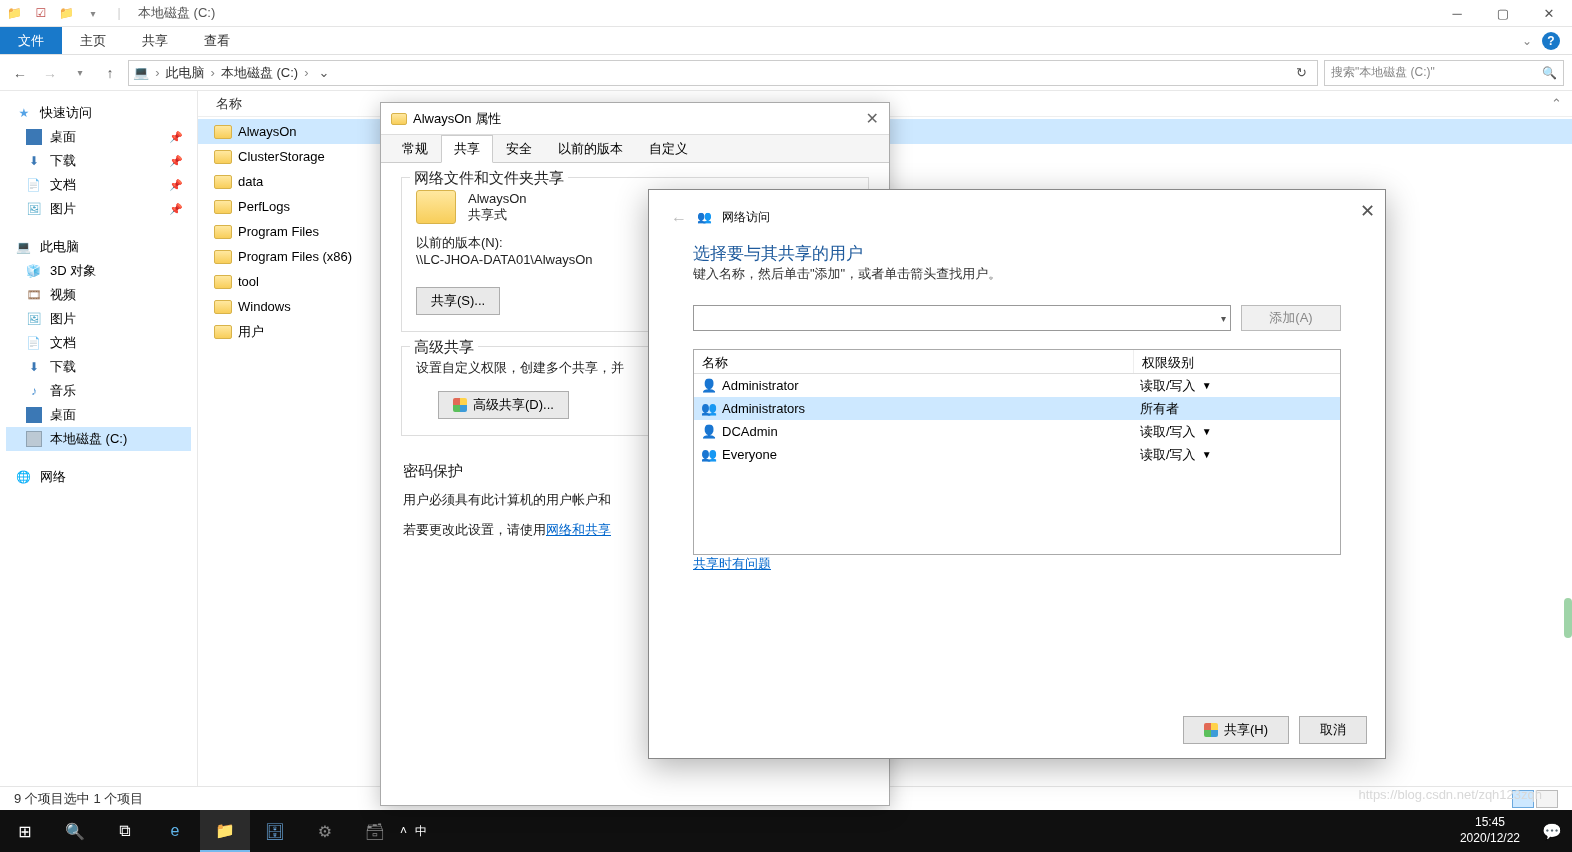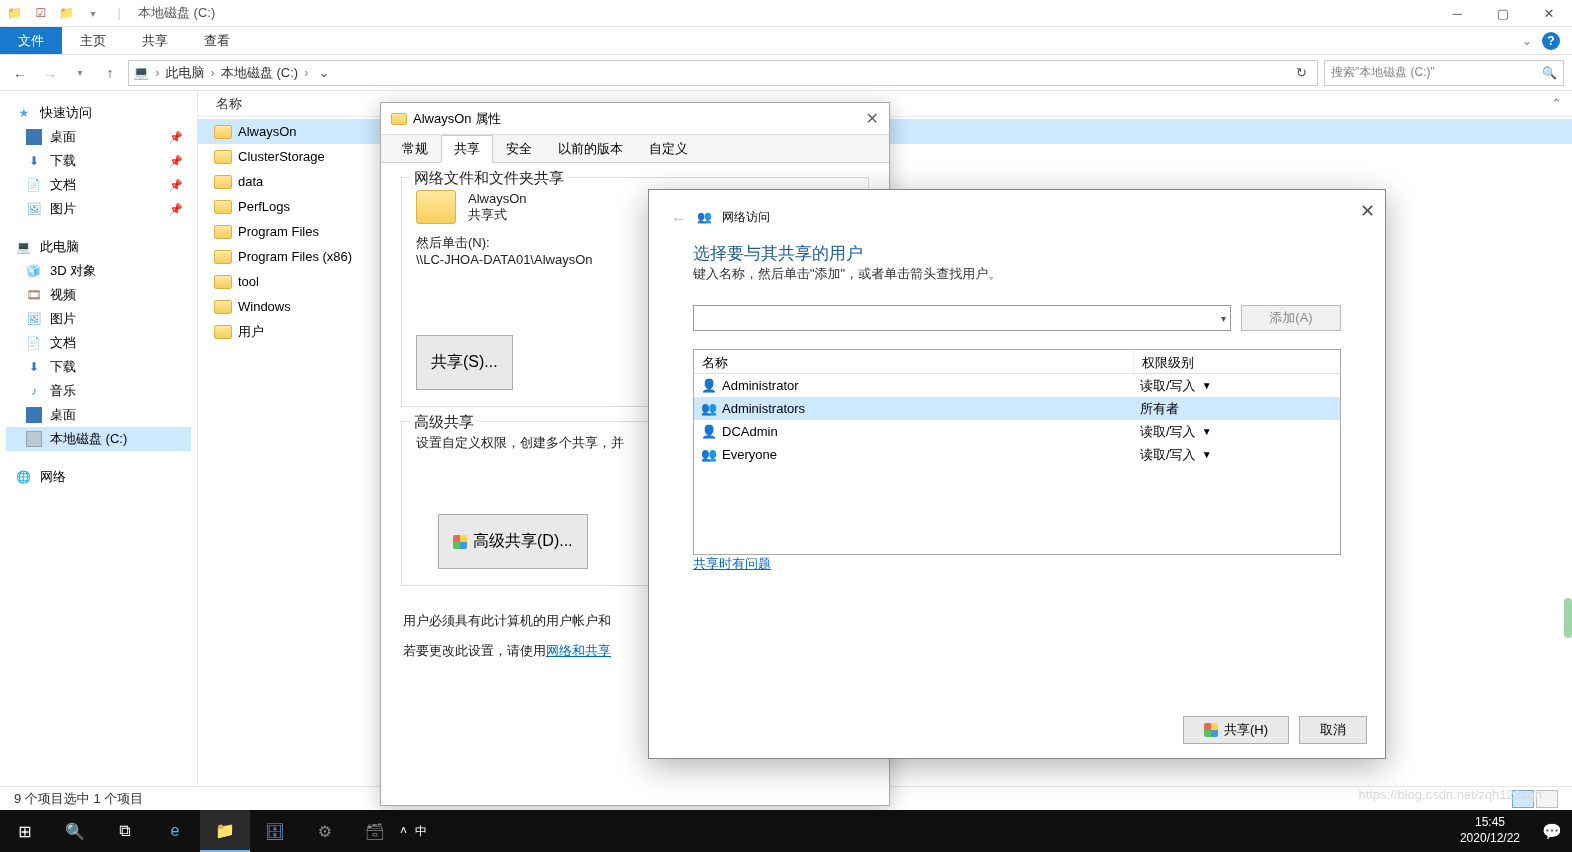--- a/index.html
+++ b/index.html
@@ -65,21 +65,21 @@
 .propdlg .dlgtitle { height: 32px; display: flex; align-items: center; padding: 0 10px; border-bottom: 1px solid #ddd; font-size: 13px; }
 .propdlg .dlgtitle .close { margin-left: auto; font-size: 16px; color: #666; }
 .proptabs { display: flex; height: 28px; border-bottom: 1px solid #ccc; padding-left: 8px; background: #f5f5f5; }
 .proptab { padding: 0 12px; display: flex; align-items: center; font-size: 13px; border: 1px solid transparent; margin-bottom: -1px; }
 .proptab.active { background: #fff; border: 1px solid #ccc; border-bottom-color: #fff; }
 .propbody { padding: 14px 20px; font-size: 13px; color: #222; }
 .gbox { border: 1px solid #ddd; padding: 12px 14px 16px; margin-bottom: 14px; position: relative; }
 .gbox > .glabel { position: absolute; top: -9px; left: 8px; background: #fff; padding: 0 4px; font-size: 15px; }
 .shrow { display: flex; align-items: center; gap: 12px; margin-bottom: 10px; }
 .bigfolder { width: 40px; height: 34px; background: linear-gradient(#ffe8a0, #f8ce5a); border: 1px solid #d8b34a; border-radius: 3px; }
-.btn { border: 1px solid #adadad; background: #e9e9e9; padding: 16px 14px; font-size: 16px; display: inline-flex; align-items: center; gap: 6px; margin-top: 48px; }
+.btn { border: 1px solid #adadad; background: #e9e9e9; padding: 4px 14px; font-size: 13px; display: inline-flex; align-items: center; gap: 6px; }
 .link { color: #0066cc; text-decoration: underline; }
 
 
 .sharewiz { position: absolute; left: 648px; top: 189px; width: 738px; height: 570px; background: #fff; border: 1px solid #888; box-shadow: 0 8px 30px rgba(0,0,0,0.3); z-index: 20; }
 .sharewiz .wizclose { position: absolute; right: 10px; top: 10px; font-size: 18px; color: #555; }
 .wizhdr { display: flex; align-items: center; gap: 10px; padding: 18px 22px 4px; }
 .wizhdr .back { color: #bbb; font-size: 16px; }
 .wizbody { padding: 12px 44px; font-size: 13px; }
 .wiztitle { color: #1e5a9c; font-size: 17px; }
 .wizhint { color: #333; margin-bottom: 22px; }
@@ -304,35 +304,36 @@
   <div class="propbody">
     <div class="gbox">
       <span class="glabel">网络文件和文件夹共享</span>
       <div class="shrow">
         <div class="bigfolder"></div>
         <div>
           <div>AlwaysOn</div>
           <div>共享式</div>
         </div>
       </div>
-      <div>然后单击(N):</div>
+      <div>以前的版本(N):</div>
       <div style="margin-bottom:20px">\\LC-JHOA-DATA01\AlwaysOn</div>
       <button class="btn">
           <span>共享(S)...</span>
         </button>
     </div>
     <div class="gbox">
       <span class="glabel">高级共享</span>
       <div style="margin-bottom:14px">设置自定义权限，创建多个共享，并</div>
       <button class="btn" style="margin-left:22px">
           <span class="shield"></span>
           <span>高级共享(D)...</span>
         </button>
     </div>
     <div class="gbox" style="border:none;padding-left:2px">
+      <span class="glabel" style="position:static;display:block;margin-bottom:10px;padding:0">密码保护</span>
       <div style="margin-bottom:12px">用户必须具有此计算机的用户帐户和</div>
       <div><span>若要更改此设置，请使用</span><a class="link">网络和共享</a></div>
     </div>
   </div>
 </div>
 
 <div class="sharewiz">
   <div class="wizclose">✕</div>
   <div class="wizhdr">
     <span class="back">←</span>

